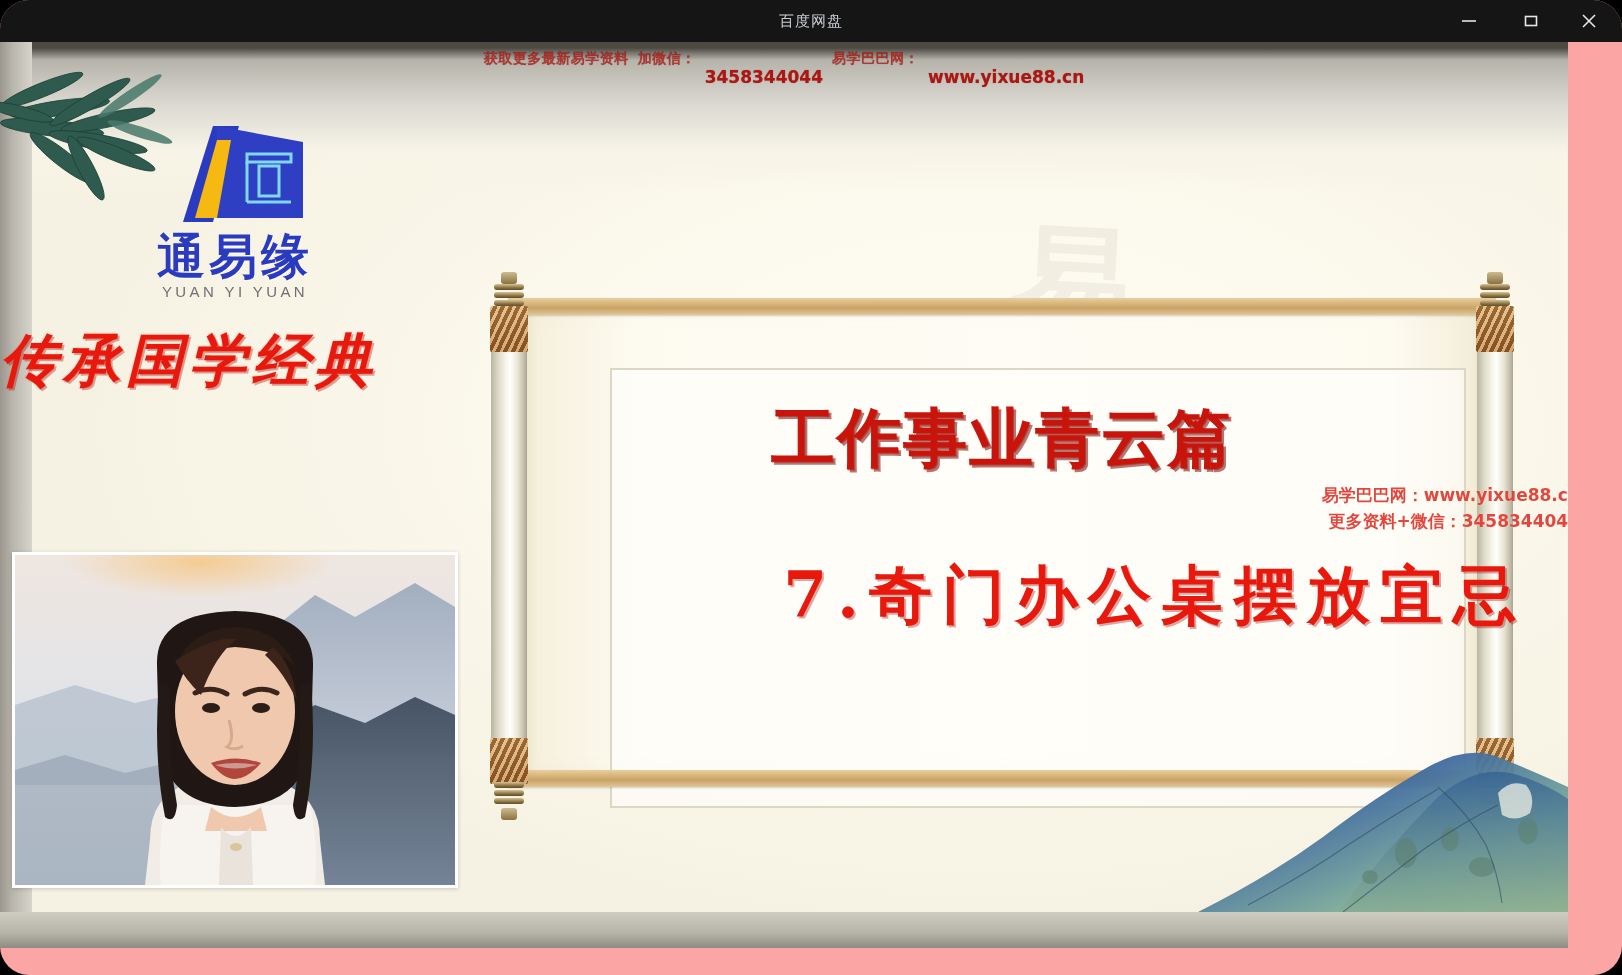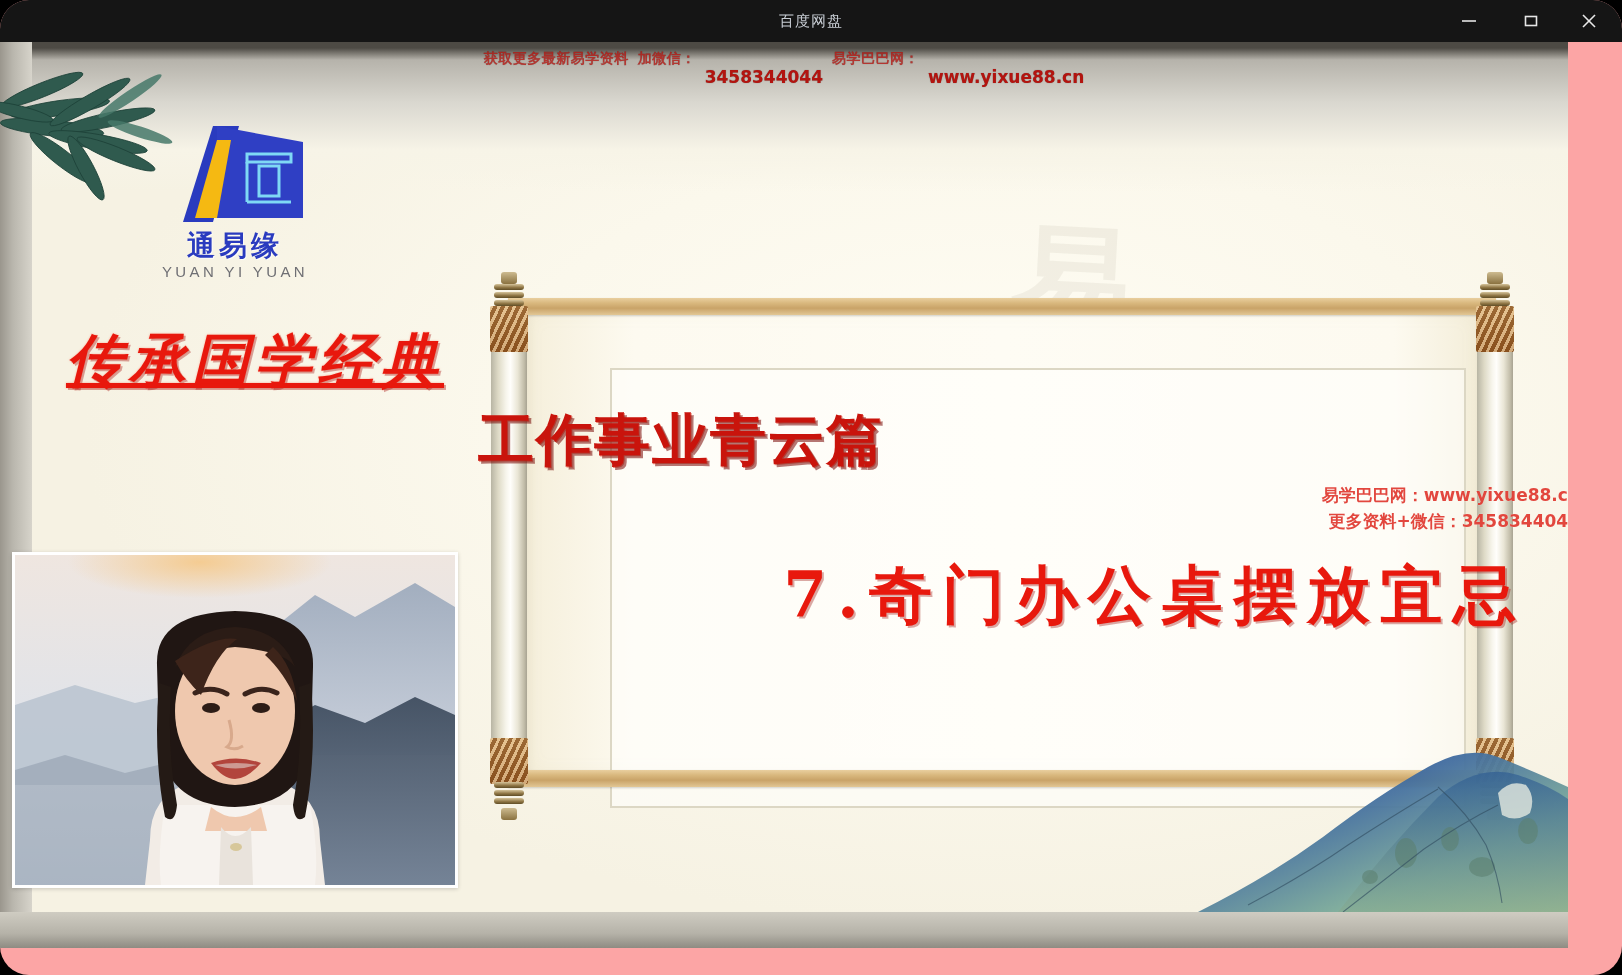--- a/index.html
+++ b/index.html
@@ -166,21 +166,21 @@
   #brand-logo {
     position: absolute;
     left: 140px; top: 78px;
     width: 190px; height: 180px;
     z-index: 14;
     text-align: center;
   }
   #logo-mark { width: 160px; height: 108px; display:block; margin: 0 auto; }
   #logo-name-cn {
     margin-top: 4px;
-    font-size: 28px;
+    font-size: 48px;
     font-weight: bold;
     color: #2a3bbf;
     letter-spacing: 4px;
     font-family: "DejaVu Sans", "Liberation Sans", sans-serif;
     line-height: 1;
     text-shadow: 1px 1px 0 rgba(255,255,255,0.7);
   }
   #logo-name-en {
     margin-top: 3px;
     font-size: 15px;
@@ -201,21 +201,21 @@
     font-weight: bold;
     font-size: 57px;
     color: #e8180d;
     letter-spacing: 6px;
     line-height: 1.06;
     font-style: italic;
     text-shadow: 2px 2px 0 rgba(160,10,5,0.35), 0 0 2px rgba(255,90,60,0.5);
     white-space: nowrap;
   }
   #slogan-line-1 { margin-left: 18px; }
-  #slogan-line-2 { margin-left: 66px; margin-top: 12px; text-decoration: underline; }
+  #slogan-line-2 { margin-top: 12px; }
 
   
   #presenter-video {
     position: absolute;
     left: 12px; top: 510px;
     width: 446px; height: 336px;
     border: 3px solid #ffffff;
     box-sizing: border-box;
     overflow: hidden;
     z-index: 16;
@@ -324,33 +324,32 @@
     width: 16px; height: 12px;
     background: linear-gradient(to bottom, #cdbb90, #8a7240);
     border-radius: 3px;
   }
 
   
   #scroll-title-main {
     position: absolute;
     left: 0; top: 148px;
     width: 1048px;
-    text-align: left;
+    text-align: center;
     z-index: 24;
     font-family: "DejaVu Sans", "Liberation Sans", sans-serif;
     font-weight: bold;
-    font-size: 56px;
+    font-size: 64px;
     line-height: 1;
     letter-spacing: 2px;
     color: #c9140c;
     text-shadow:
        3px 3px 0 rgba(120,8,4,0.55),
        1px 1px 0 rgba(230,60,40,0.6);
     white-space: nowrap;
-    margin-top: 6px;
   }
   #scroll-title-sub {
     position: absolute;
     left: 0; top: 306px;
     width: 1048px;
     text-align: right;
     z-index: 24;
     font-family: "DejaVu Serif", "Liberation Serif", serif;
     font-weight: bold;
     font-size: 63px;

